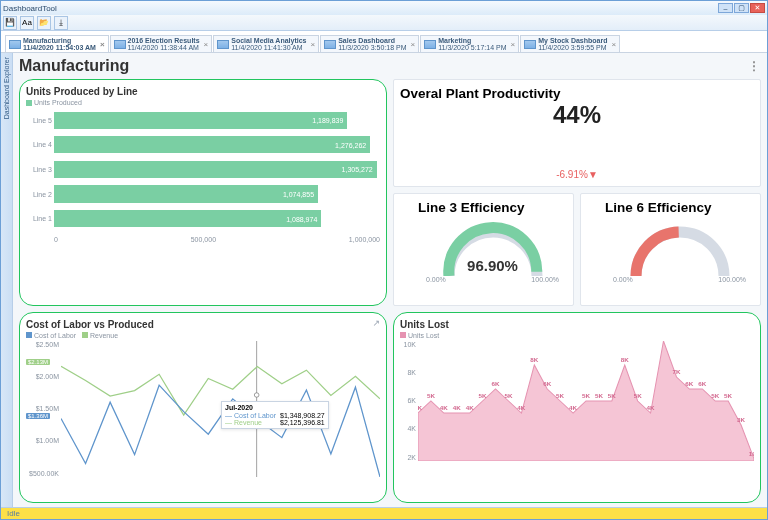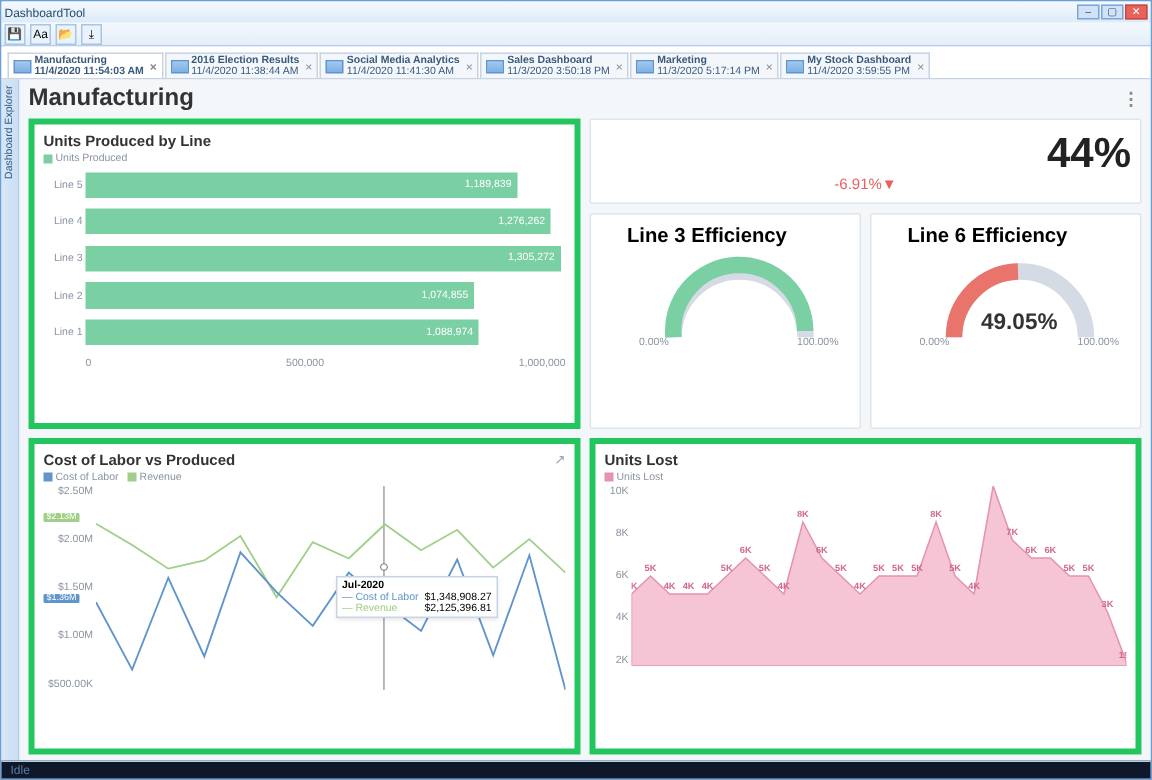--- a/index.html
+++ b/index.html
@@ -15,44 +15,44 @@
   .tabs { height: 22px; background: #fff; border-bottom: 1px solid #c9d4e2; display: flex; align-items: flex-end; padding: 0 4px; gap: 0; overflow: hidden; }
   .tab { background: #f3f7fc; border: 1px solid #c9d4e2; border-bottom: none; padding: 1px 3px; display: flex; align-items: center; gap: 2px; font-size: 7px; color: #3a5a7a; margin-right: 1px; }
   .tab.active { background: #fff; font-weight: 600; }
   .tab .ico { width: 12px; height: 9px; background: linear-gradient(#a2c8ee,#7db1e6); border: 1px solid #5f95cc; }
   .tab .x { margin-left: 2px; color: #888; font-size: 8px; }
   
   .body { flex: 1; display: flex; min-height: 0; }
   .side { width: 12px; background: linear-gradient(90deg,#d8e7f7,#cadef4); border-right: 1px solid #b7cee8; display: flex; flex-direction: column; align-items: center; padding-top: 4px; font-size: 7px; color: #345c86; }
   .side .rot { writing-mode: vertical-rl; transform: rotate(180deg); }
   .content { flex: 1; background: #f4f7fa; padding: 4px 6px; overflow: hidden; }
-  .status { height: 12px; background: #0f172a; border-top: 1px solid #b7cee8; font-size: 8px; color: #5a7da0; padding: 0 6px; line-height: 12px; }
+  .status { height: 12px; background: #fde047; border-top: 1px solid #b7cee8; font-size: 8px; color: #5a7da0; padding: 0 6px; line-height: 12px; }
   
   h1 { font-size: 16px; font-weight: 600; color: #333; margin-bottom: 4px; display:flex; justify-content:space-between; align-items:center;}
   .dots{ color:#888; font-size:12px; letter-spacing:1px;}
   .grid { display: grid; grid-template-columns: 1fr 1fr; grid-template-rows: auto auto; gap: 6px; height: calc(100% - 22px); }
-  .card { background: #fff; border: 4px solid #22c55e; border-radius: 0; padding: 6px; position: relative; overflow: hidden; }
+  .card { background: #fff; border: 1px solid #22c55e; border-radius: 14px; padding: 6px; position: relative; overflow: hidden; }
   .card h2 { font-size: 10px; font-weight: 600; color: #333; margin-bottom: 2px; }
   .legend { font-size: 7px; color: #8a94a1; display: flex; gap: 6px; margin-bottom: 2px; }
   .legend span { display: inline-flex; align-items: center; gap: 2px; }
   .sqdot { width: 6px; height: 6px; display: inline-block; }
   .expand { position: absolute; top: 5px; right: 6px; color: #9aa5b3; font-size: 9px; }
   
   .barsChart { height: 135px; position: relative; padding-left: 28px; padding-bottom: 12px; }
   .barsChart .row { display: flex; align-items: center; height: 20%; }
   .barsChart .lbl { position: absolute; left: 0; width: 26px; text-align: right; font-size: 7px; color: #8a94a1; }
   .bar { background: #7acfa3; height: 70%; position: relative; }
   .bar .val { position: absolute; right: 4px; top: 50%; transform: translateY(-50%); font-size: 7px; color: #fff; }
   .xaxis { position: absolute; bottom: 0; left: 28px; right: 0; display: flex; justify-content: space-between; font-size: 7px; color: #8a94a1; }
   
   .cluster { display: grid; grid-template-rows: auto 1fr; gap: 6px; background: transparent; border: none; padding: 0; }
   .inner { background: #fff; border: 1px solid #e0e5ec; border-radius: 2px; padding: 6px; }
   .big { text-align: center; }
-  .big .pct { font-size: 28px; font-weight: 600; color: #222; text-align: right; }
-  .big .delta { font-size: 10px; color: #e86060; }
+  .big .pct { font-size: 24px; font-weight: 600; color: #222; }
+  .big .delta { font-size: 10px; color: #e86060; margin-top: 40px; }
   .big .sub { font-size: 8px; color: #8a94a1; }
   .gauges { display: grid; grid-template-columns: 1fr 1fr; gap: 6px; }
   .gauge { text-align: center; position: relative; padding-left: 24px; }
   .gaugeArc { width: 110px; height: 55px; margin: 6px auto 0; position: relative; overflow: hidden; }
   .arcSvg { width: 110px; height: 110px; position: absolute; top: 0; left: 0; }
   .gaugeVal { font-size: 15px; font-weight: 600; color: #333; position: absolute; bottom: 2px; left: 0; right: 0; }
   .gaugeX { display:flex; justify-content:space-between; font-size:7px; color:#8a94a1; padding: 0 8px;}
   
   .lineChart { height: 140px; position: relative; padding-left: 35px; padding-bottom: 4px; }
   .lineChart svg { position: absolute; left: 35px; top: 0; right: 0; bottom: 4px; }
@@ -182,45 +182,46 @@
               <div class="xaxis" id="barsX">
                 <span>0</span>
                 <span>500,000</span>
                 <span>1,000,000</span>
               </div>
           </div>
         </div>
 
         <div class="cluster">
           <div class="inner big">
+            <h2 style="text-align:left">Overal Plant Productivity</h2>
             <div class="pct">44%</div>
             <div class="delta">-6.91%▼</div>
           </div>
           <div class="gauges">
             <div class="inner gauge">
               <h2 style="text-align:left">Line 3 Efficiency</h2>
               <div class="gaugeArc">
                 <svg class="arcSvg" viewBox="0 0 100 100">
                     <path d="M10 50 A40 40 0 0 1 90 50" stroke="#d5dbe4" stroke-width="10" fill="none"></path>
                     <path id="g1" stroke-width="10" fill="none" d="M10 50 A40 40 0 1 1 89.8 46.1" stroke="#7acfa3"></path>
                   </svg>
+                <div class="gaugeVal">96.90%</div>
               </div>
               <div class="gaugeX">
                   <span>0.00%</span>
                   <span>100.00%</span>
                 </div>
             </div>
             <div class="inner gauge">
               <h2 style="text-align:left">Line 6 Efficiency</h2>
               <div class="gaugeArc">
                 <svg class="arcSvg" viewBox="0 0 100 100">
                     <path d="M10 50 A40 40 0 0 1 90 50" stroke="#d5dbe4" stroke-width="10" fill="none"></path>
                     <path id="g2" stroke-width="10" fill="none" d="M10 50 A40 40 0 0 1 48.8 10.0" stroke="#e8746c"></path>
                   </svg>
-                <div class="gaugeVal">49.05%</div>
               </div>
               <div class="gaugeX">
                   <span>0.00%</span>
                   <span>100.00%</span>
                 </div>
             </div>
           </div>
         </div>
 
         <div class="card">

